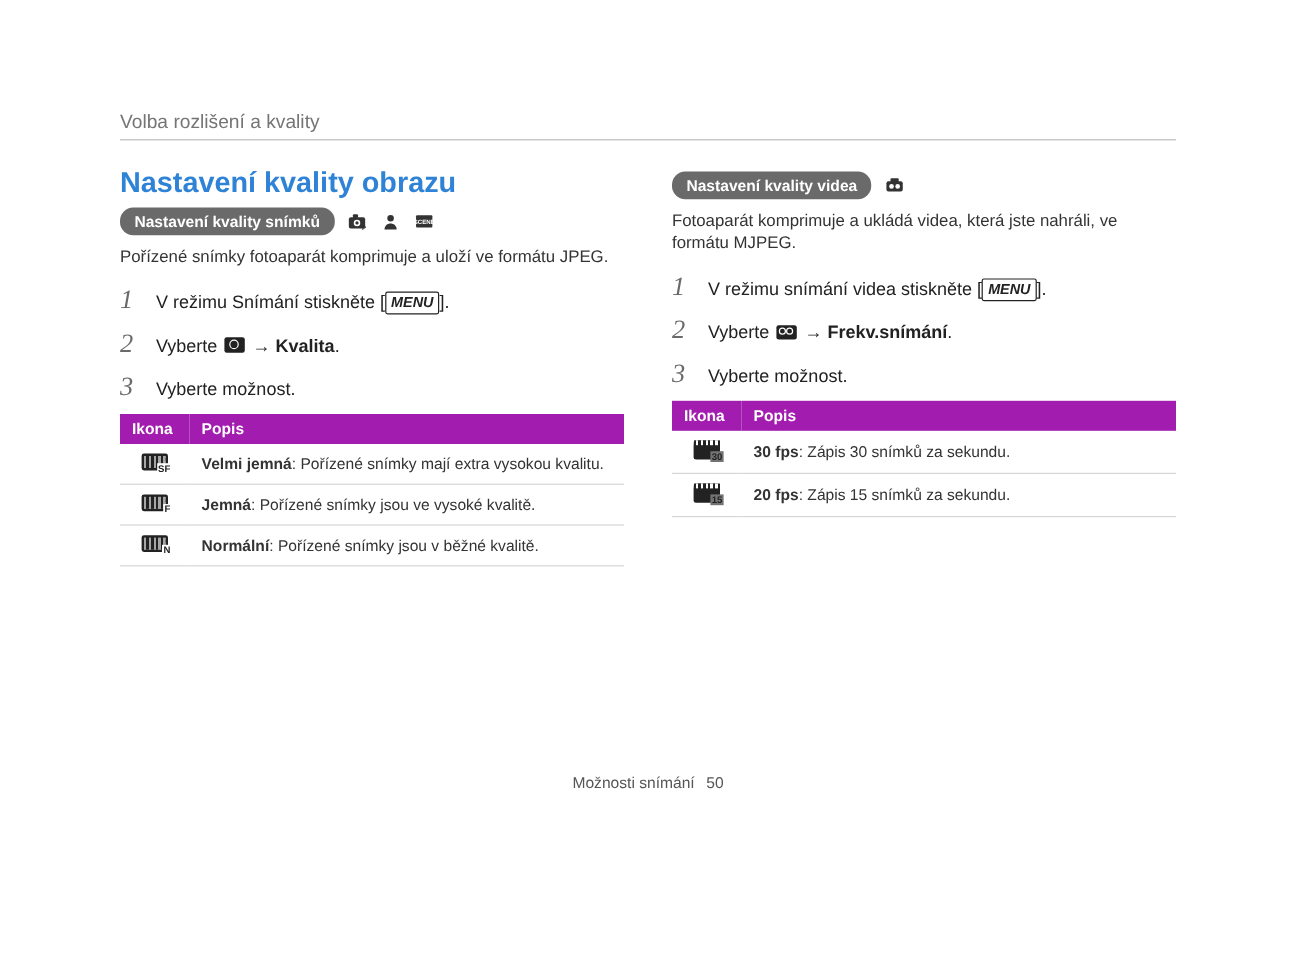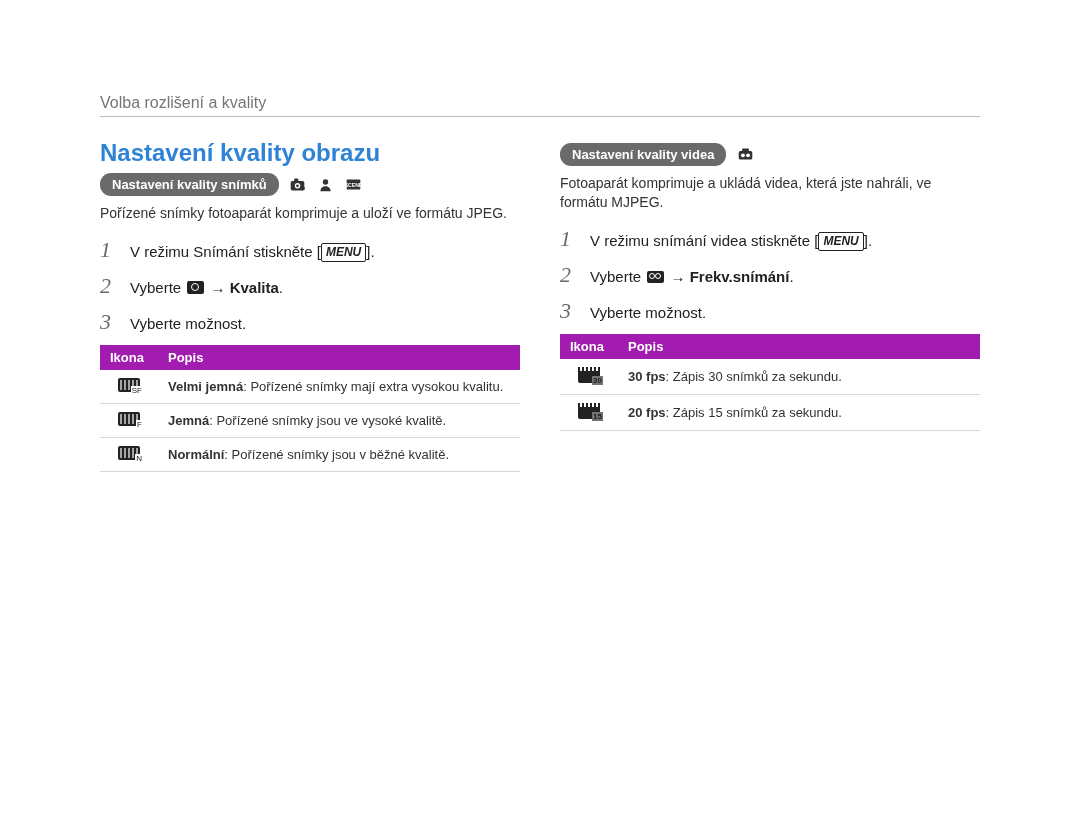--- a/index.html
+++ b/index.html
@@ -158,21 +158,21 @@
     display:inline-block;width:22px;height:16px;background:#222;border-radius:2px;position:relative;
   }
   .film-icon:before{content:'';position:absolute;top:0;left:0;right:0;height:4px;
     background:repeating-linear-gradient(90deg,#222 0 2px,#fff 2px 4px);}
   .film-icon .sub{position:absolute;bottom:-2px;right:-3px;font-size:8px;font-weight:bold;color:#222;background:#737373;padding:0 1px;margin-top:12px;}
 
   .q-icon {
     display:inline-block;width:22px;height:14px;background:#222;border-radius:2px;position:relative;
   }
   .q-icon:before{content:'';position:absolute;inset:2px;background:repeating-linear-gradient(90deg,#fff 0 2px,#222 2px 4px),repeating-linear-gradient(0deg,#fff 0 2px,#222 2px 4px);opacity:.6;}
-  .q-icon .sub{position:absolute;bottom:-3px;right:-3px;font-size:8px;font-weight:normal;color:#222;background:#fff;padding:0 1px;}
+  .q-icon .sub{position:absolute;bottom:-3px;right:-3px;font-size:8px;font-weight:bold;color:#222;background:#fff;padding:0 1px;}
 
   .footer {
     position:absolute;
     bottom:30px;
     left:0; right:0;
     text-align:center;
     font-size:13px;
     color:#555;
   }
   .footer .pg { margin-left:6px; }
@@ -312,13 +312,17 @@
           <tr>
             <td class="icon-cell"><span class="film-icon"><span class="sub">15</span></span></td>
             <td><b>20 fps</b><span>: Zápis 15 snímků za sekundu.</span></td>
           </tr>
         </tbody>
       </table>
     </div>
 
   </div>
 
+  <div class="footer">
+    <span>Možnosti snímání</span>
+    <span class="pg">50</span>
+  </div>
 </div>
 
 </body></html>

